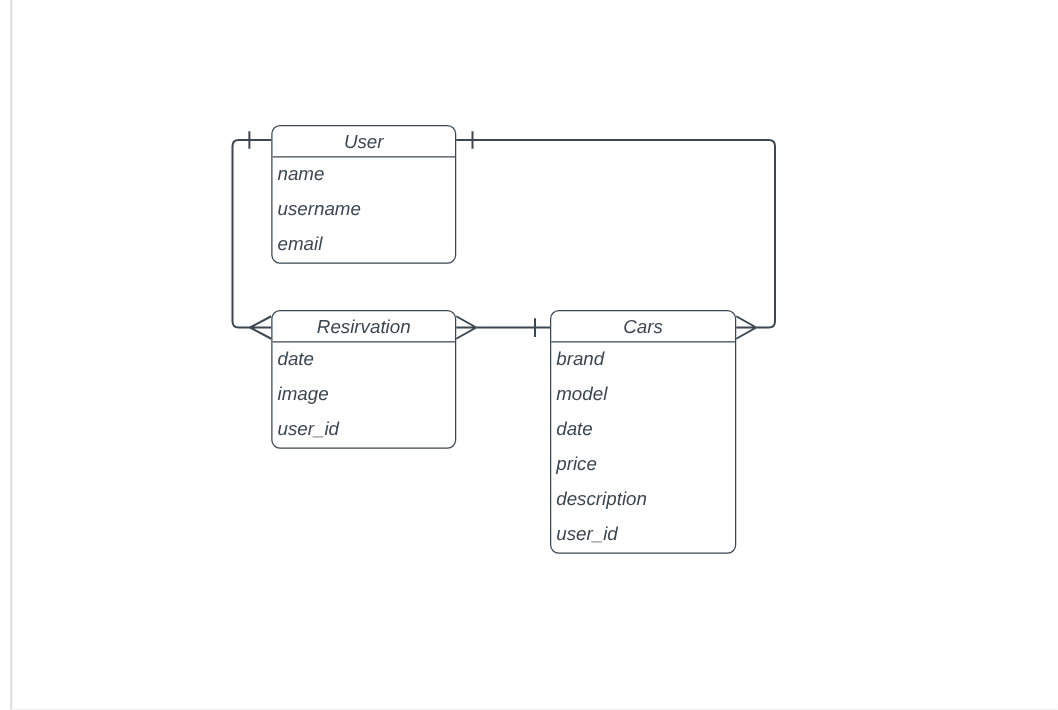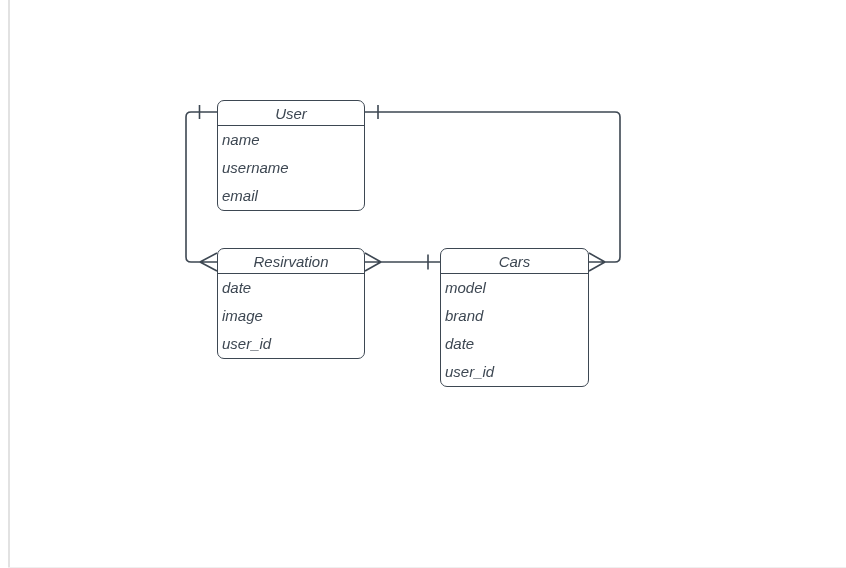--- a/index.html
+++ b/index.html
@@ -110,19 +110,21 @@
 
   <div class="entity entity-resirvation">
     <div class="entity-title">Resirvation</div>
     <div class="entity-field">date</div>
     <div class="entity-field">image</div>
     <div class="entity-field">user_id</div>
   </div>
 
   <div class="entity entity-cars">
     <div class="entity-title">Cars</div>
+    <div class="entity-field">brand</div>
     <div class="entity-field">model</div>
-    <div class="entity-field">brand</div>
     <div class="entity-field">date</div>
+    <div class="entity-field">price</div>
+    <div class="entity-field">description</div>
     <div class="entity-field">user_id</div>
   </div>
 
 </div>
 
 </body></html>

